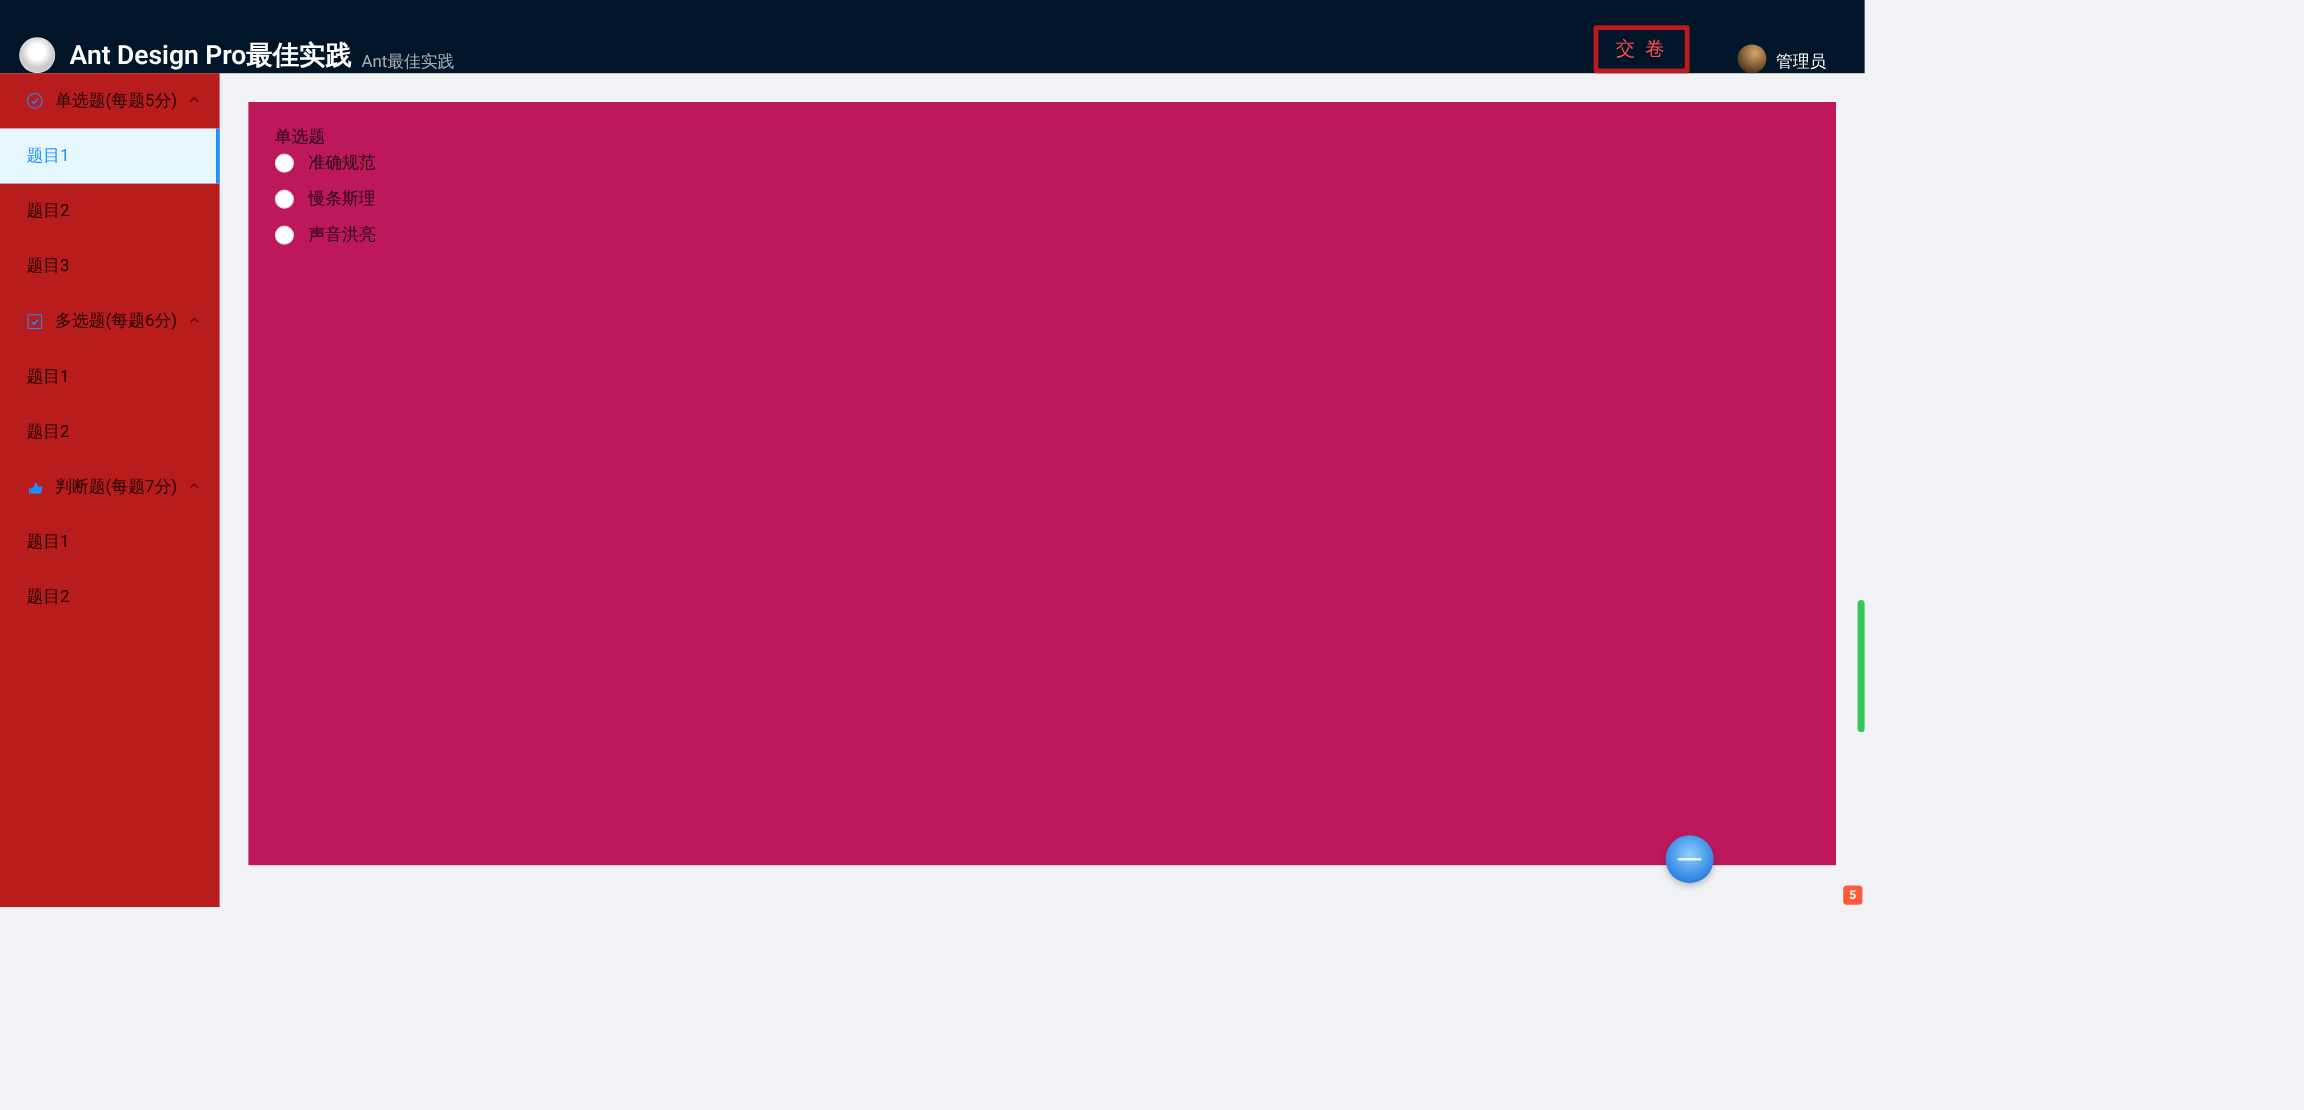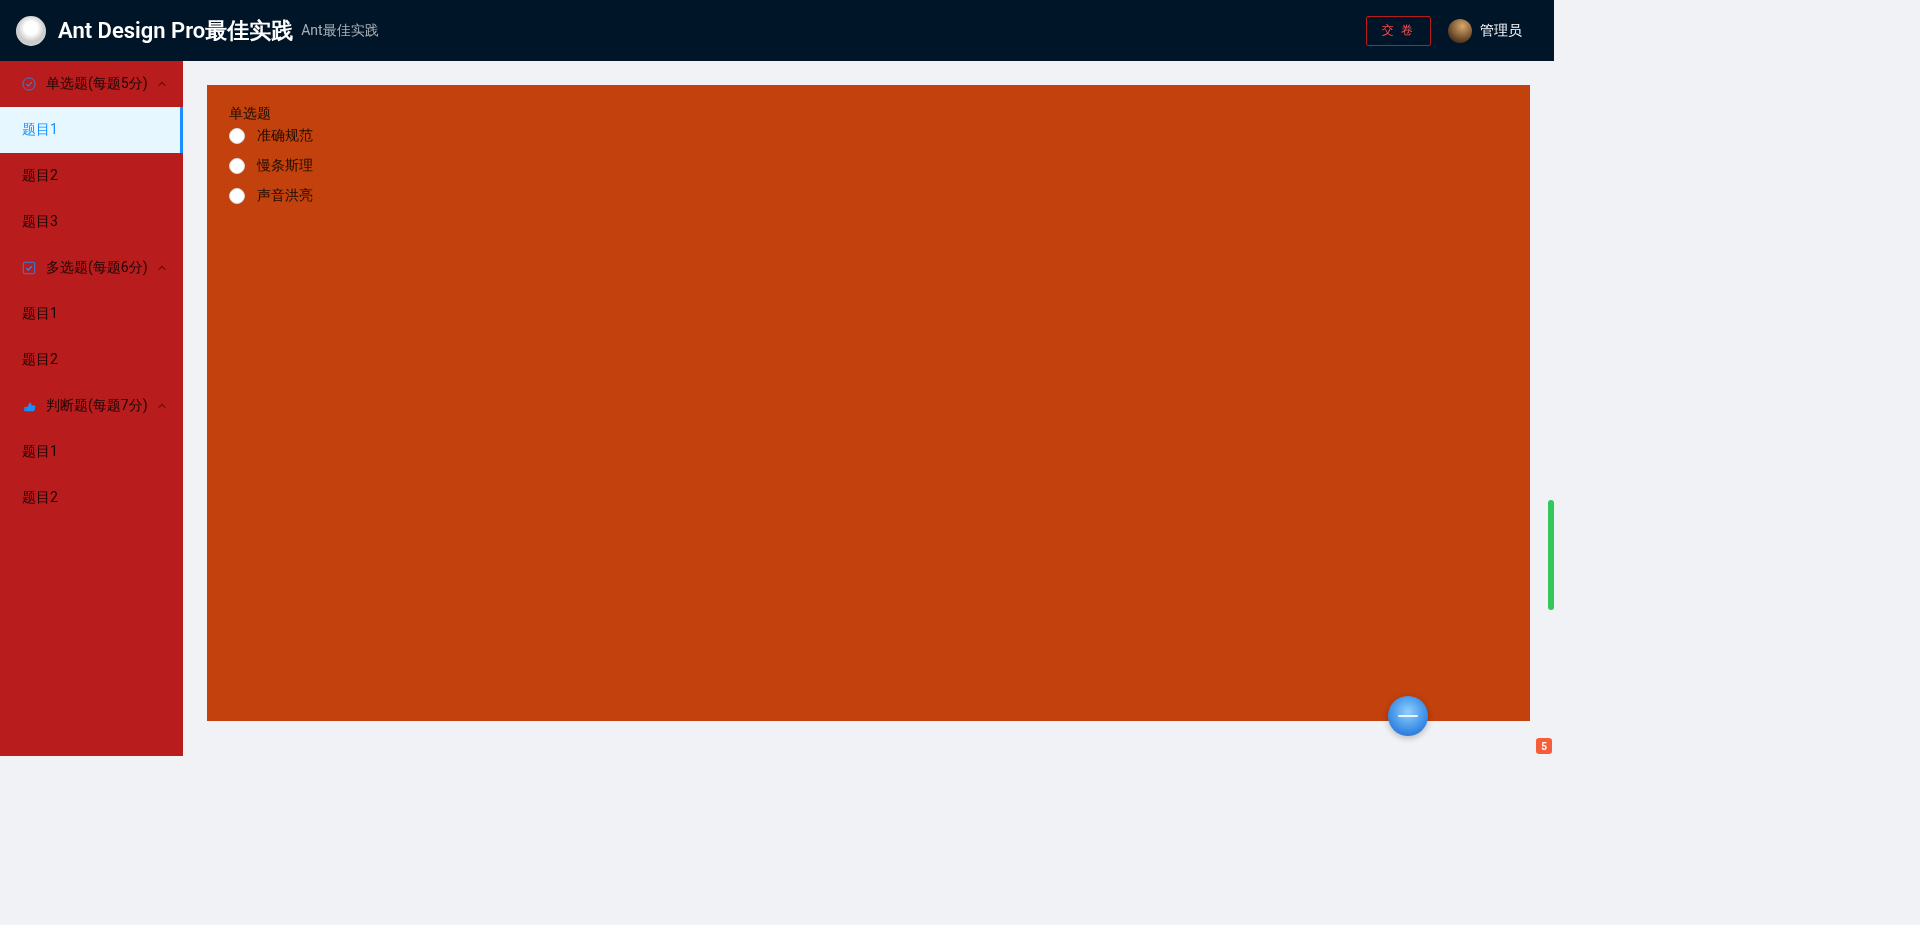--- a/index.html
+++ b/index.html
@@ -1,46 +1,46 @@
 <!DOCTYPE html>
 <html><head>
 <meta charset="utf-8">
 <style>
   * { box-sizing: border-box; margin: 0; padding: 0; }
   html, body { width: 100%; height: 100%; font-family: -apple-system, BlinkMacSystemFont, "Segoe UI", Roboto, "Helvetica Neue", Arial, "Microsoft YaHei", sans-serif; background: #f0f2f5; }
   .app { width: 1554px; height: 756px; position: relative; background: #f0f2f5; overflow: hidden; }
 
   
-  .header { height: 61px; background: #011528; display: flex; align-items: center; padding: 0 16px; color: #fff; }
+  .header { height: 61px; background: #011528; display: flex; align-items: flex-end; padding: 0 16px; color: #fff; }
   .logo-circle { width: 30px; height: 30px; border-radius: 50%; background: #e8e4dc; margin-right: 12px; border: 1px solid rgba(255,255,255,0.2); background-image: radial-gradient(circle at 50% 40%, #fff 0%, #fff 30%, #ccc 60%); }
   .app-title { font-size: 22px; font-weight: 600; color: #fff; }
   .app-subtitle { font-size: 14px; color: rgba(255,255,255,0.65); margin-left: 8px; }
   .header-spacer { flex: 1; }
   .exam-timer { font-size: 20px; color: #fff; margin-right: 40px; white-space: nowrap; }
-  .submit-btn { border: 1px solid #b91c1c; color: #ff4d4f; background: transparent; font-size: 12px; padding: 5.5px 15px; border-radius: 2px; cursor: pointer; margin-right: 17px; letter-spacing: 2px; }
+  .submit-btn { border: 4px solid #b91c1c; color: #ff4d4f; background: transparent; font-size: 16px; padding: 5.5px 15px; border-radius: 2px; cursor: pointer; margin-right: 40px; letter-spacing: 2px; }
   .user-avatar { width: 24px; height: 24px; border-radius: 50%; background: radial-gradient(circle at 60% 30%, #d9a86c 0%, #5a3c21 70%, #1a1a1a 100%); margin-right: 8px; }
   .user-name { font-size: 14px; color: #fff; margin-right: 16px; }
 
   
   .body { display: flex; height: calc(756px - 61px); }
 
   
   .sidebar { width: 183px; background: #b91c1c; flex-shrink: 0; padding-top: 0; }
   .menu-group-header { display: flex; align-items: center; padding: 0 16px 0 22px; height: 46px; cursor: pointer; font-size: 14px; color: rgba(0,0,0,0.85); position: relative; }
   .menu-group-header .chev { margin-left: auto; }
   .menu-icon { width: 14px; height: 14px; margin-right: 10px; display: inline-flex; align-items: center; justify-content: center; }
   .menu-icon svg { width: 14px; height: 14px; }
   .menu-item { height: 46px; display: flex; align-items: center; padding-left: 22px; font-size: 14px; color: rgba(0,0,0,0.85); cursor: pointer; }
   .menu-item.selected { background: #e6f7ff; color: #1890ff; position: relative; }
   .menu-item.selected::after { content: ""; position: absolute; right: 0; top: 0; bottom: 0; width: 3px; background: #1890ff; }
   .chev svg { width: 10px; height: 10px; }
 
   
   .content { flex: 1; padding: 24px; }
-  .card { background: #c2410c; min-height: 636px; padding: 20px 22px; }
+  .card { background: #be185d; min-height: 636px; padding: 20px 22px; }
   .q-type { font-size: 14px; color: rgba(0,0,0,0.85); margin-bottom: 4px; }
   .q-text { font-size: 14px; color: rgba(0,0,0,0.85); margin-bottom: 18px; }
   .radio-row { display: flex; align-items: center; margin-bottom: 12px; }
   .radio { width: 16px; height: 16px; border: 1px solid #d9d9d9; border-radius: 50%; margin-right: 12px; background: #fff; cursor: pointer; }
   .radio-label { font-size: 14px; color: rgba(0,0,0,0.85); }
 
   
   .float-btn { position: absolute; right: 126px; bottom: 20px; width: 40px; height: 40px; border-radius: 50%; background: radial-gradient(circle at 50% 40%, #8fcfff 0%, #3b8ee6 60%, #1e60c9 100%); box-shadow: 0 2px 6px rgba(0,0,0,0.25); display: flex; align-items: center; justify-content: center; cursor: pointer; }
   .float-btn-inner { width: 20px; height: 2px; background: rgba(255,255,255,0.85); border-radius: 1px; }
 

